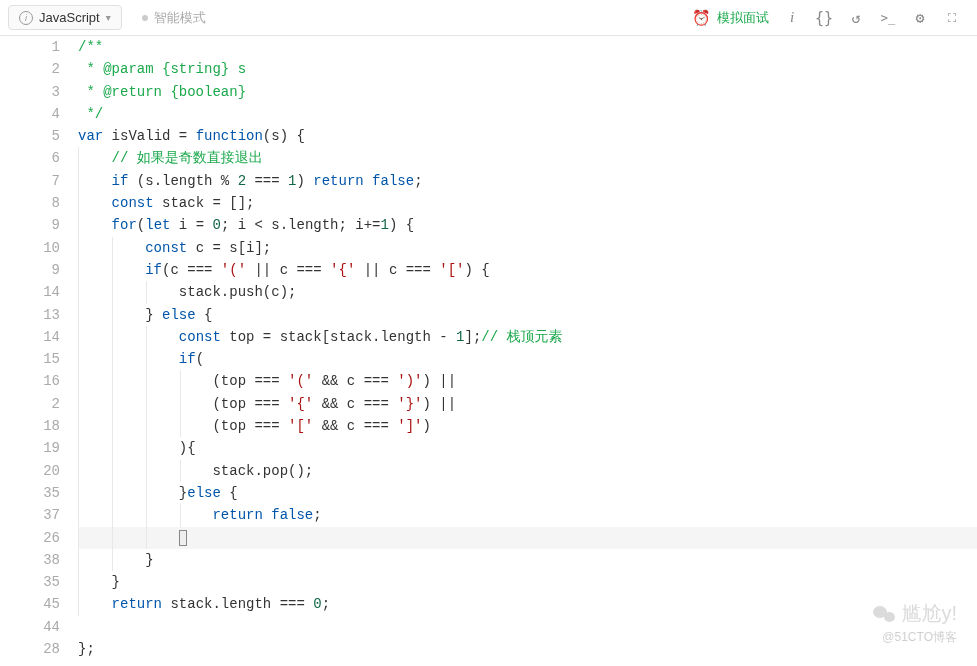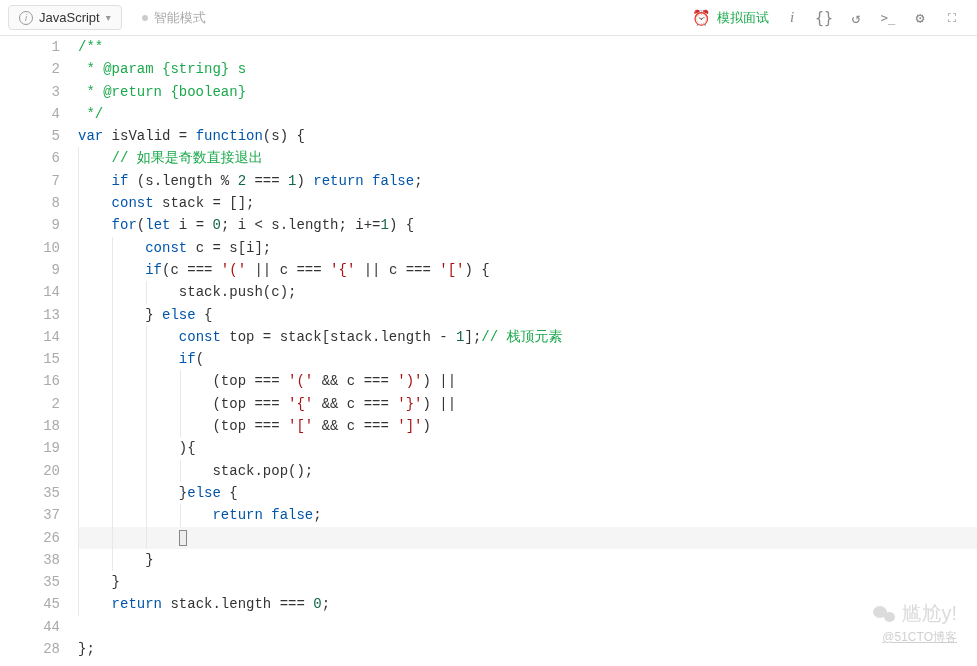--- a/index.html
+++ b/index.html
@@ -127,21 +127,21 @@
 }
 .watermark .wechat-icon::before,
 .watermark .wechat-icon::after {
   content: '';
   position: absolute;
   border-radius: 50%;
   background: #ccc;
 }
 .watermark .wechat-icon::before { width: 14px; height: 12px; left: 0; top: 2px; }
 .watermark .wechat-icon::after { width: 11px; height: 10px; right: 0; bottom: 2px; }
-.watermark .sub { font-size: 12px; color: #bbb; margin-top: 2px; text-decoration: underline; }
+.watermark .sub { font-size: 12px; color: #bbb; margin-top: 2px; }
 .cursor-box {
   display: inline-block;
   border: 1px solid #888;
   width: 8px;
   height: 16px;
   vertical-align: middle;
   background: #eee;
 }
 </style>
 </head>

